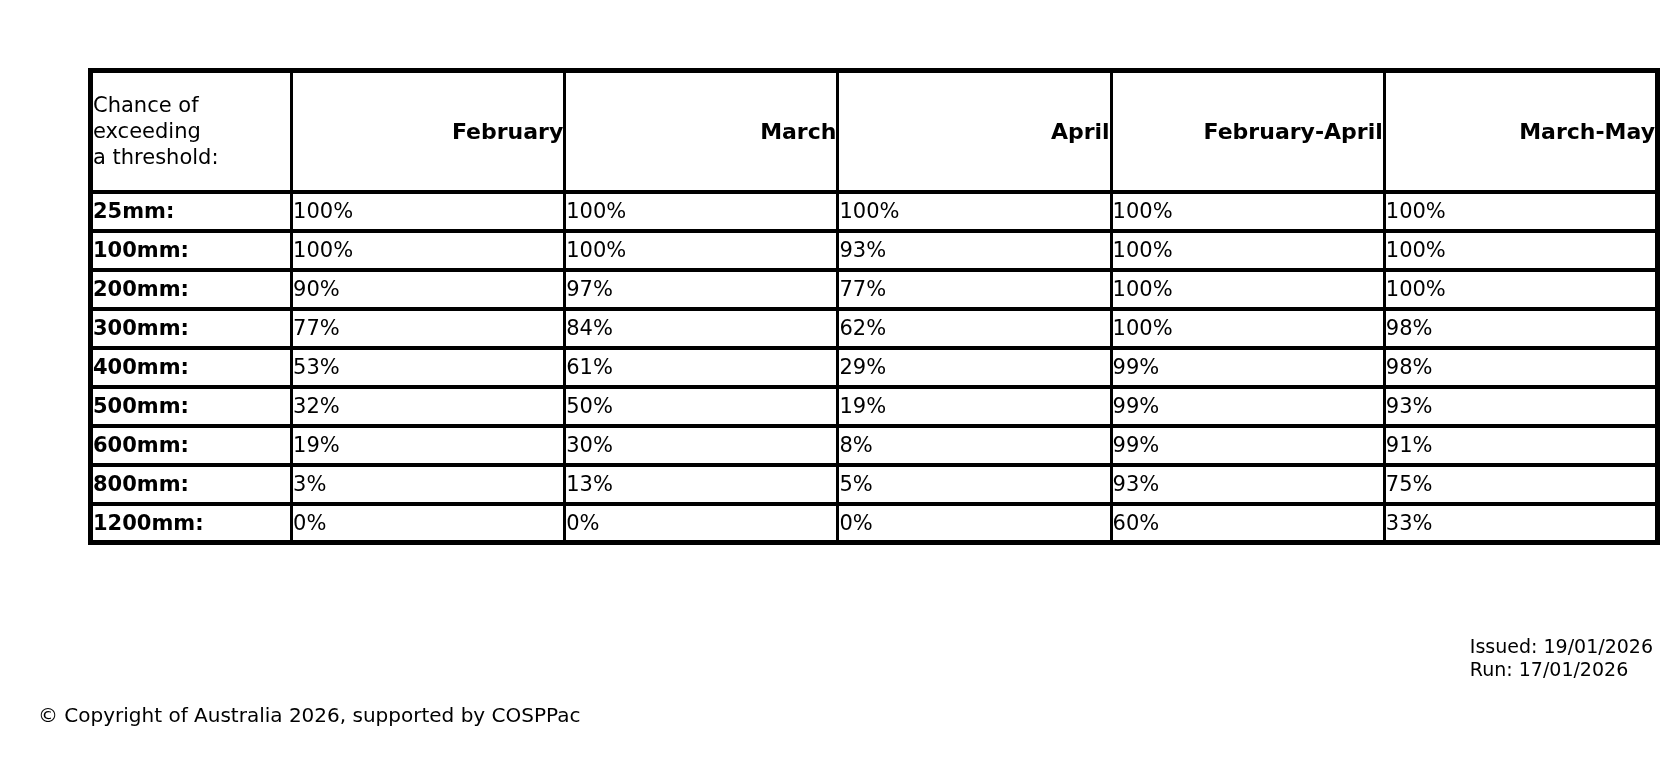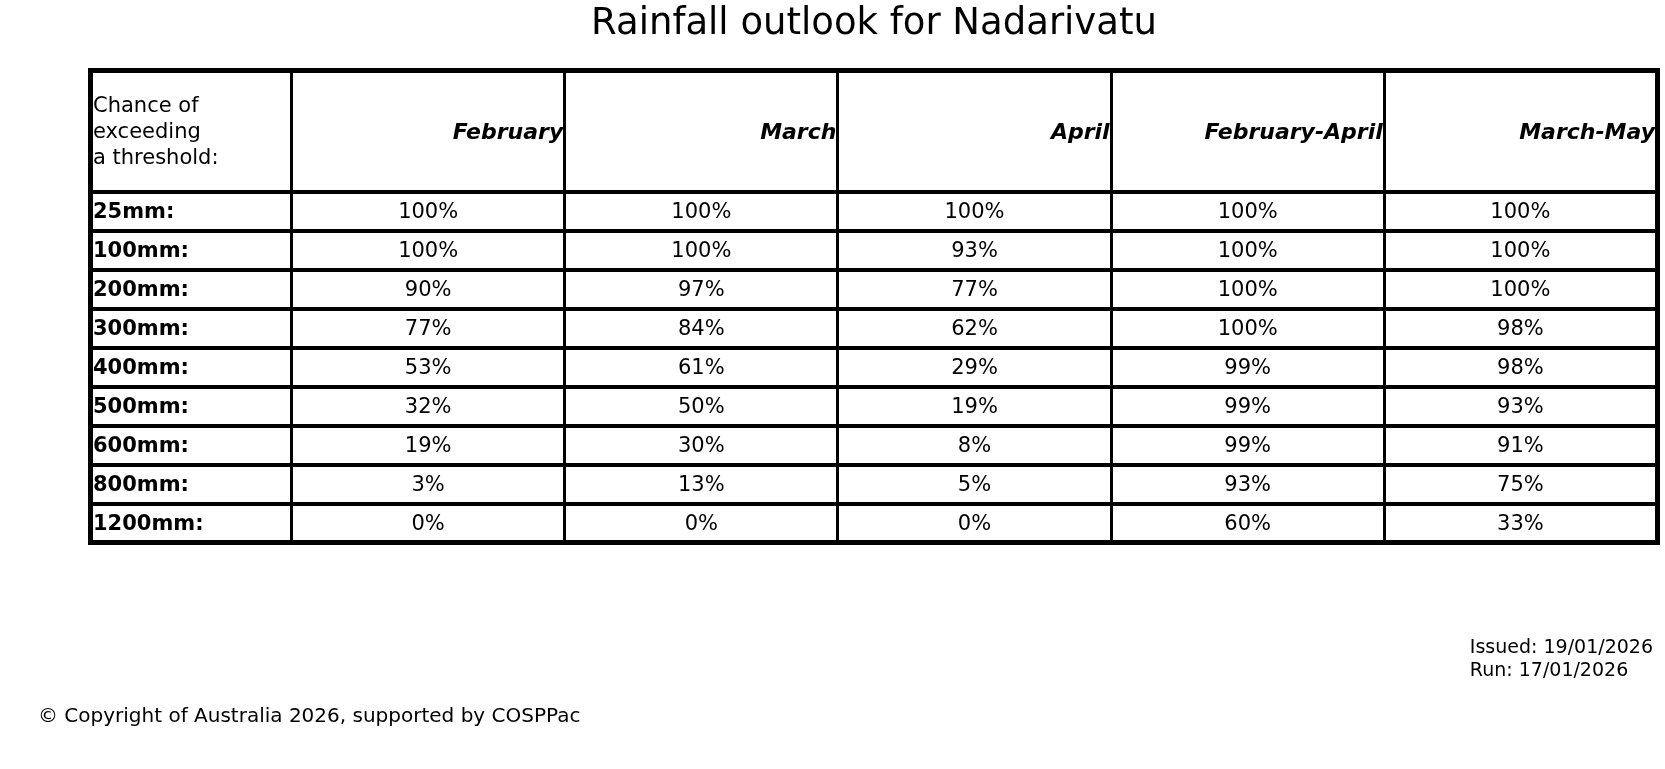--- a/index.html
+++ b/index.html
@@ -57,31 +57,30 @@
     font-weight: 400;
     line-height: 26px;
     white-space: pre-line;
   }
   th.col-head {
     text-align: right;
     vertical-align: middle;
     padding-right: 24px;
     font-size: 22px;
     font-weight: 700;
-    font-style: italic;
   }
   th.row-label {
     text-align: left;
     vertical-align: middle;
     padding-left: 16px;
     font-size: 21px;
     font-weight: 700;
   }
   td.value {
-    text-align: center;
+    text-align: left;
     vertical-align: middle;
     padding-right: 24px;
     font-size: 21px;
     font-weight: 400;
   }
   .footer-left {
     position: absolute;
     left: 2px;
     top: 635px;
     font-size: 19px;
@@ -103,21 +102,20 @@
     line-height: 20px;
     text-align: left;
     margin-left: 36px;
   }
 </style>
 </head>
 <body>
 
 <div class="page">
 
-  <div class="title">Rainfall outlook for Nadarivatu</div>
 
   <table class="outlook">
     <colgroup>
       <col class="c-label">
       <col class="c-month">
       <col class="c-month">
       <col class="c-month">
       <col class="c-month">
       <col class="c-month">
     </colgroup>

